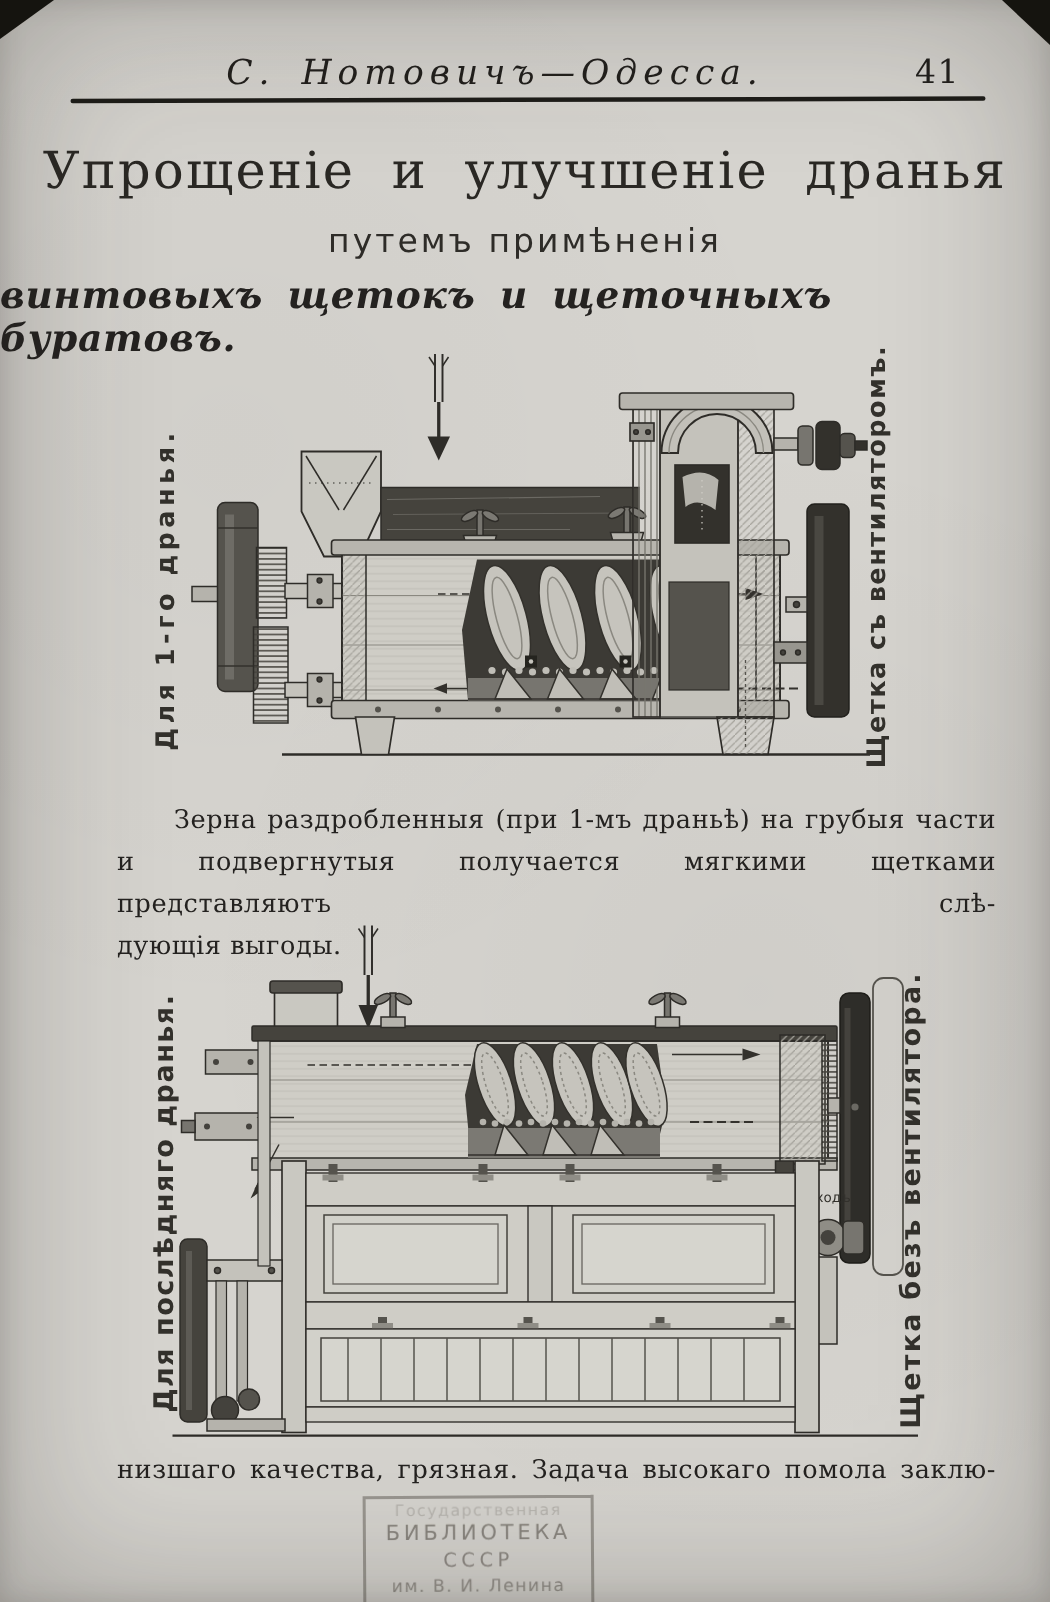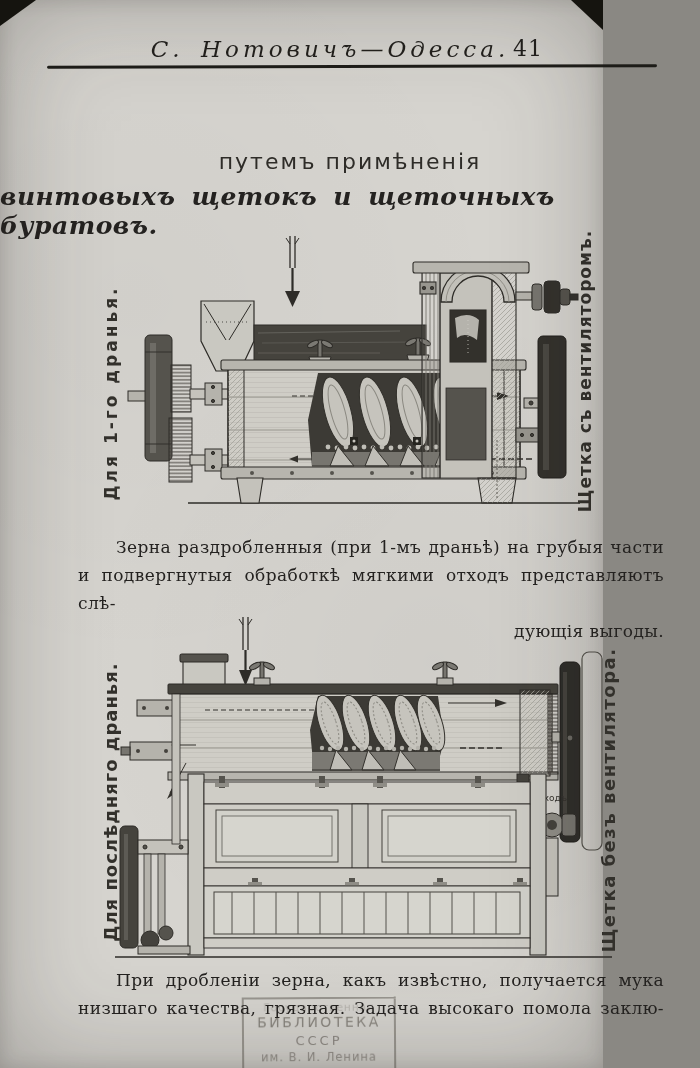--- a/index.html
+++ b/index.html
@@ -1,18 +1,18 @@
 <!DOCTYPE html>
 <html><head>
 <meta charset="utf-8">
 <style>
   html,body{margin:0;padding:0;}
   body{width:700px;height:1068px;overflow:hidden;background:#8a8883;}
   .page{
-    position:relative;width:603px;height:1068px;
+    position:relative;width:700px;height:1068px;
     background:
       radial-gradient(circle at 22% 28%, rgba(0,0,0,.025), transparent 42%),
       radial-gradient(circle at 72% 62%, rgba(0,0,0,.03), transparent 46%),
       #d6d4cf;
     font-family:"DejaVu Serif", serif;
     color:#211f1c;
   }
   .vignette{position:absolute;inset:0;pointer-events:none;z-index:9;
     box-shadow:inset 0 0 110px rgba(42,40,36,.30), inset 0 0 18px rgba(42,40,36,.18);}
   .corner{position:absolute;background:#15140f;z-index:10;}
@@ -46,21 +46,21 @@
   .fig1{left:40px;top:228px;width:540px;height:292px;}
   .fig2{left:75px;top:612px;width:545px;height:350px;}
 
   
   .para{position:absolute;left:58px;width:586px;font-size:17px;letter-spacing:.4px;
     line-height:28px;color:#242220;z-index:3;margin-left:20px;}
   .p1{top:533px;}
   .p2{top:966px;}
   .jline{text-align:justify;text-align-last:justify;}
   .indent{padding-left:38px;}
-  .lline{text-align:right;}
+  .lline{text-align:left;}
 
   
   .stamp{position:absolute;left:242px;top:997px;width:150px;height:75px;z-index:2;
     border:2px solid rgba(92,87,79,.50);border-bottom:none;
     color:#6e6962;text-align:center;font-family:"DejaVu Sans",sans-serif;
     transform:rotate(-.4deg);}
   .stamp .s1{margin-top:2px;font-size:10.5px;letter-spacing:1px;opacity:.30;filter:blur(.4px);}
   .stamp .s2{margin-top:1px;font-size:14px;letter-spacing:2.5px;opacity:.75;filter:blur(.25px);}
   .stamp .s3{margin-top:3px;font-size:13px;letter-spacing:3px;opacity:.70;filter:blur(.3px);}
   .stamp .s4{margin-top:2px;font-size:11.5px;letter-spacing:1px;opacity:.65;filter:blur(.35px);}
@@ -69,20 +69,21 @@
 <body>
 
 <div class="page">
   <div class="corner tl"></div>
   <div class="corner tr"></div>
 
   <div class="running-title">С. Нотовичъ—Одесса.</div>
   <div class="page-number">41</div>
   <div class="head-rule"></div>
 
+  <div class="main-title">Упрощеніе и улучшеніе дранья</div>
   <div class="sub-title">путемъ примѣненія</div>
   <div class="sub-title-em">винтовыхъ щетокъ и щеточныхъ буратовъ.</div>
 
   <svg class="fig fig1" viewBox="40 228 540 292">
     <defs>
       <pattern id="pat-h" width="5" height="5" patternUnits="userSpaceOnUse">
         <line x1="0" y1="2.5" x2="5" y2="2.5" stroke="#b2b0a9" stroke-width="0.8"></line>
       </pattern>
       <pattern id="pat-d" width="5" height="5" patternUnits="userSpaceOnUse">
         <line x1="0" y1="5" x2="5" y2="0" stroke="#a5a39c" stroke-width="0.8"></line>
@@ -450,30 +451,29 @@
     </g>
   </svg>
 
   <div class="vlabel vl-f1l">Для 1-го дранья.</div>
   <div class="vlabel vl-f1r">Щетка съ вентиляторомъ.</div>
   <div class="vlabel vl-f2l">Для послѣдняго дранья.</div>
   <div class="vlabel vl-f2r">Щетка безъ вентилятора.</div>
 
   <div class="para p1">
     <div class="jline indent">Зерна раздробленныя (при 1-мъ драньѣ) на грубыя части</div>
-    <div class="jline">и подвергнутыя обработкѣ мягкими отходъ представляютъ слѣ-</div>
+    <div class="jline">и подвергнутыя получается мягкими щетками представляютъ слѣ-</div>
     <div class="lline">дующія выгоды.</div>
   </div>
 
   <div class="stamp">
     <div class="s1">Государственная</div>
     <div class="s2">БИБЛИОТЕКА</div>
     <div class="s3">СССР</div>
     <div class="s4">им. В. И. Ленина</div>
   </div>
 
   <div class="para p2">
-    <div class="jline indent">При дробленіи зерна, какъ извѣстно, получается мука</div>
     <div class="jline">низшаго качества, грязная. Задача высокаго помола заклю-</div>
   </div>
 
   <div class="vignette"></div>
 </div>
 
 </body></html>

